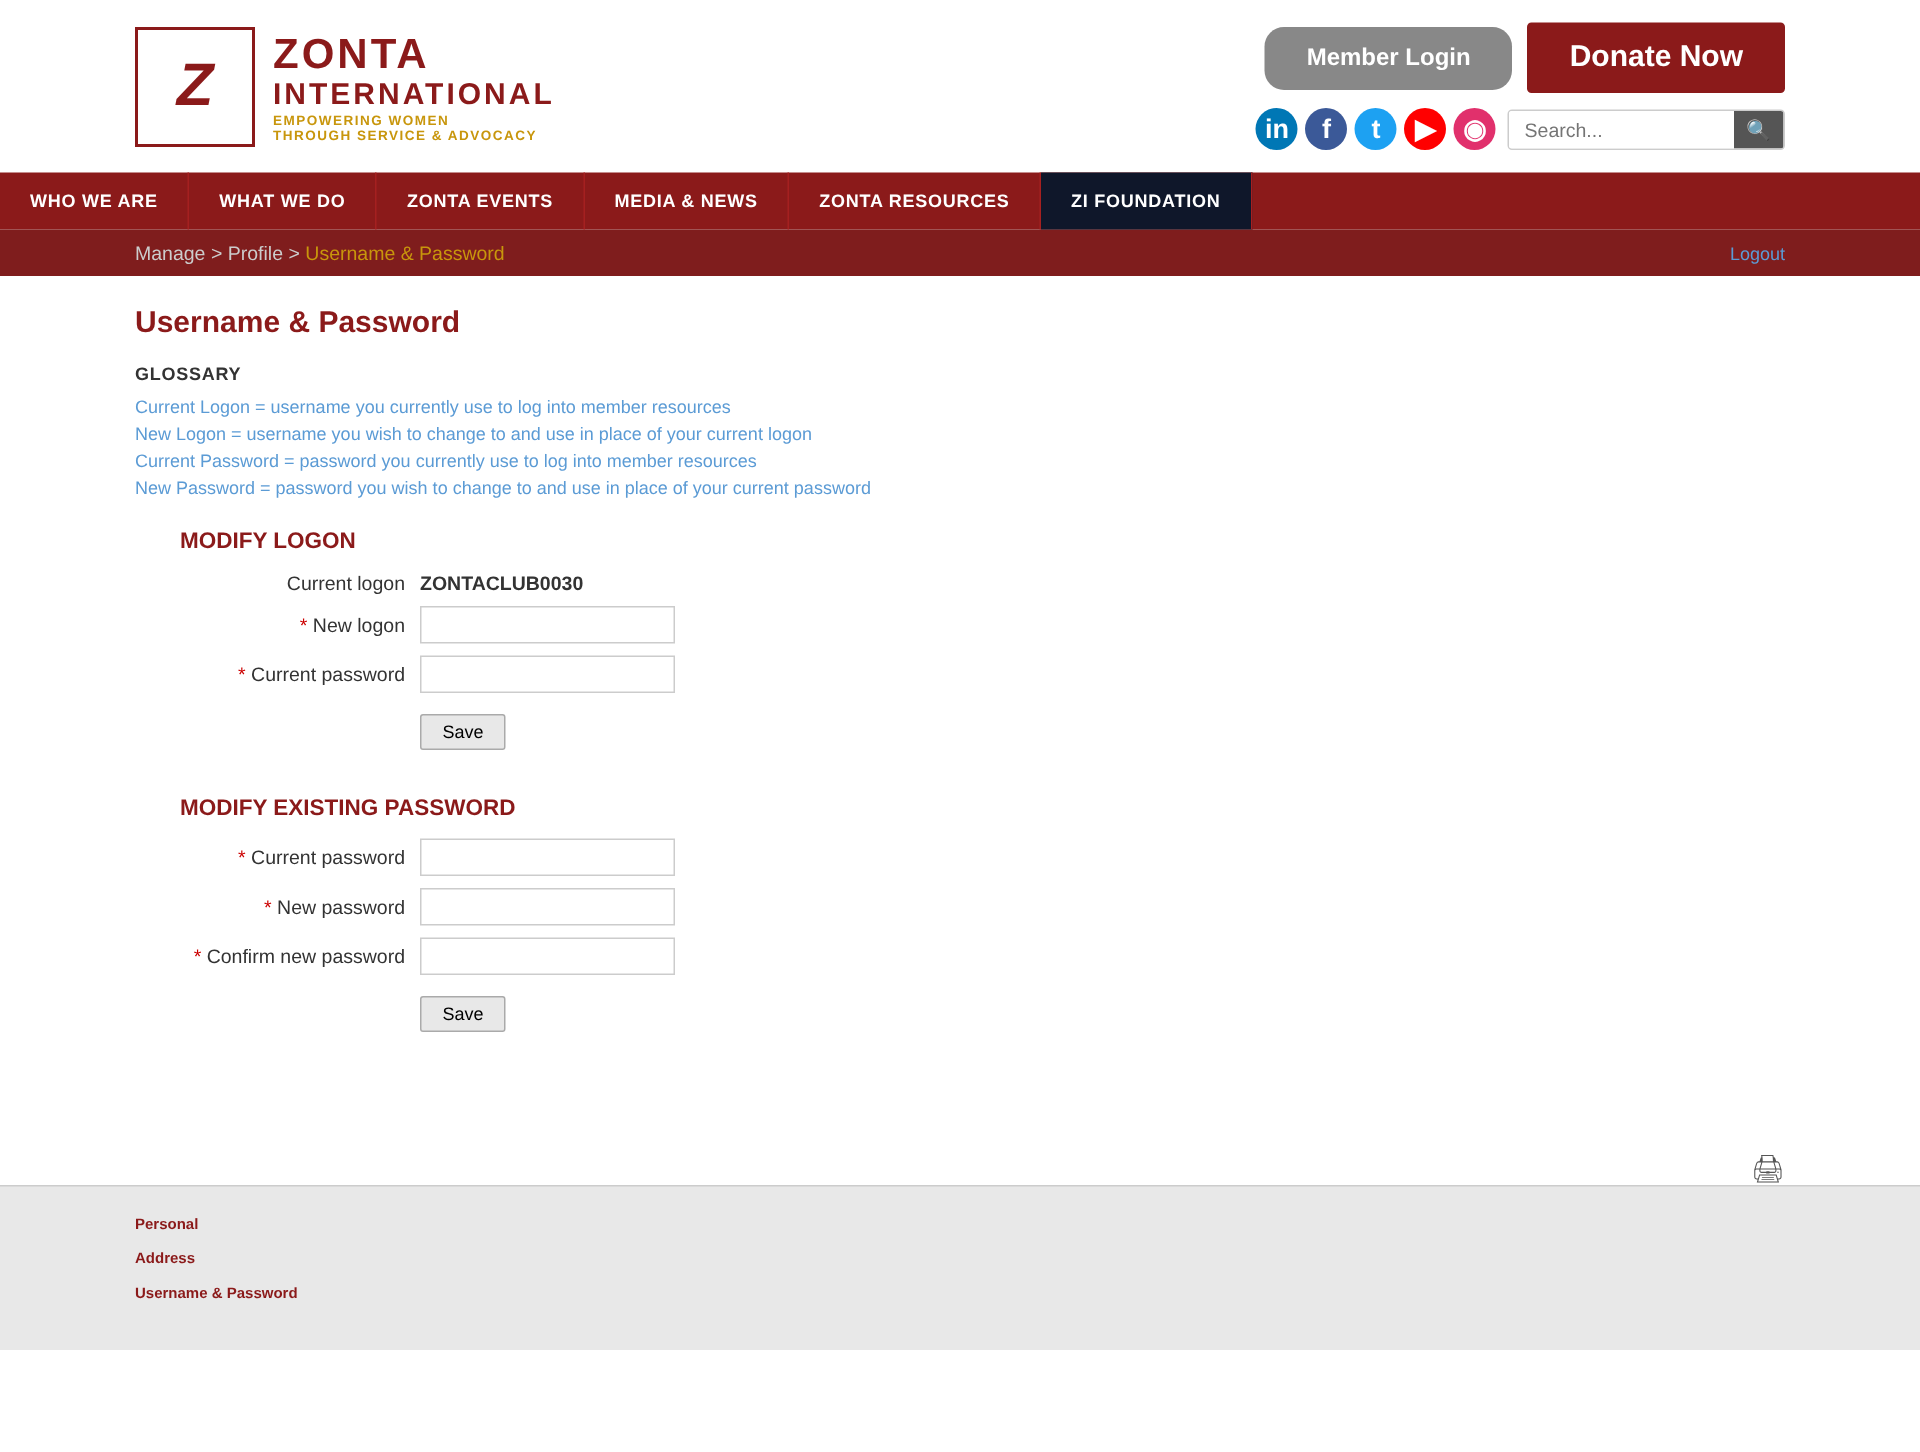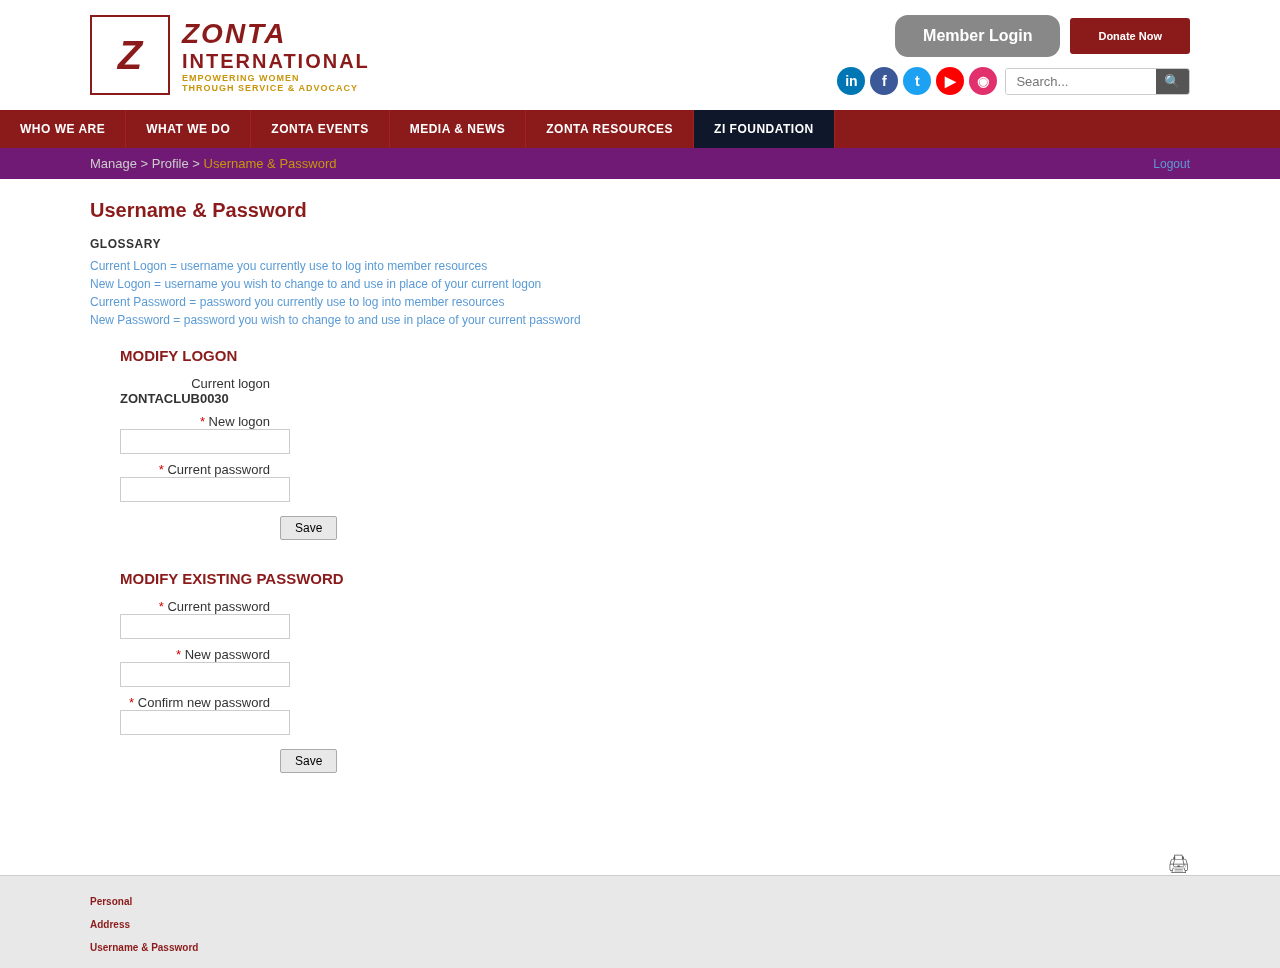--- a/index.html
+++ b/index.html
@@ -4,61 +4,61 @@
   <style>
     * { margin: 0; padding: 0; box-sizing: border-box; }
     body { font-family: Arial, sans-serif; font-size: 13px; color: #333; background: #fff; }
 
     
     .header { display: flex; align-items: center; justify-content: space-between; padding: 15px 90px; background: #fff; }
     .logo-area { display: flex; align-items: center; gap: 12px; }
     .logo-box { width: 80px; height: 80px; border: 2px solid #8b1a1a; display: flex; align-items: center; justify-content: center; }
     .logo-z { font-size: 40px; font-weight: bold; color: #8b1a1a; font-style: italic; }
     .logo-text { display: flex; flex-direction: column; }
-    .logo-zonta { font-size: 28px; font-weight: bold; color: #8b1a1a; letter-spacing: 2px; font-style: italic; }
+    .logo-zonta { font-size: 28px; font-weight: bold; color: #8b1a1a; letter-spacing: 2px; }
     .logo-international { font-size: 20px; font-weight: bold; color: #8b1a1a; letter-spacing: 2px; }
     .logo-tagline { font-size: 9px; color: #c8960c; font-weight: bold; letter-spacing: 1px; }
     .header-right { display: flex; flex-direction: column; align-items: flex-end; gap: 10px; }
     .header-buttons { display: flex; gap: 10px; align-items: center; }
     .btn-member-login { background: #888; color: #fff; border: none; padding: 12px 28px; font-size: 16px; font-weight: bold; cursor: pointer; border-radius: 13px; }
-    .btn-donate { background: #8b1a1a; color: #fff; border: none; padding: 12px 28px; font-size: 11px; font-weight: bold; cursor: pointer; border-radius: 3px; }
+    .btn-donate { background: #8b1a1a; color: #fff; border: none; padding: 12px 28px; font-size: 20px; font-weight: bold; cursor: pointer; border-radius: 3px; }
     .header-social-search { display: flex; align-items: center; gap: 8px; }
     .social-icons { display: flex; gap: 5px; align-items: center; }
-    .social-icon { width: 28px; height: 28px; border-radius: 50%; display: flex; align-items: center; justify-content: center; color: #fff; font-size: 14px; font-weight: bold; cursor: pointer; }
+    .social-icon { width: 28px; height: 28px; border-radius: 50%; display: flex; align-items: center; justify-content: center; color: #fff; font-size: 18px; font-weight: bold; cursor: pointer; }
     .si-linkedin { background: #0077b5; }
     .si-facebook { background: #3b5998; }
     .si-twitter { background: #1da1f2; }
     .si-youtube { background: #ff0000; }
     .si-instagram { background: #e1306c; }
     .search-box { display: flex; align-items: flex-end; border: 1px solid #ccc; border-radius: 3px; overflow: hidden; }
     .search-input { border: none; padding: 5px 10px; font-size: 13px; width: 150px; outline: none; color: #999; }
     .search-btn { background: #555; border: none; padding: 5px 8px; cursor: pointer; color: #fff; }
 
     
     .nav { background: #8b1a1a; display: flex; }
     .nav-item { padding: 12px 20px; color: #fff; font-size: 12px; font-weight: bold; cursor: pointer; border-right: 1px solid #a52020; text-decoration: none; display: block; letter-spacing: 0.5px; }
     .nav-item.active { background: #0f172a; color: #fff; }
 
     
-    .breadcrumb-bar { background: #701a75; padding: 8px 90px; color: #ccc; font-size: 13px; display: flex; justify-content: space-between; align-items: center; text-align: right; }
+    .breadcrumb-bar { background: #7f1d1d; padding: 8px 90px; color: #ccc; font-size: 13px; display: flex; justify-content: space-between; align-items: center; text-align: right; }
     .breadcrumb a { color: #ccc; text-decoration: none; }
     .breadcrumb .current { color: #c8960c; }
     .logout-link { color: #5b9bd5; font-size: 12px; cursor: pointer; text-decoration: none; }
 
     
     .main-content { padding: 20px 90px 40px; max-width: 1280px; }
     .page-title { color: #8b1a1a; font-size: 20px; font-weight: bold; margin-bottom: 15px; }
     .glossary-section { margin-bottom: 20px; }
     .glossary-label { font-size: 12px; font-weight: bold; color: #333; margin-bottom: 8px; letter-spacing: 0.5px; }
     .glossary-item { font-size: 12px; color: #5b9bd5; margin-bottom: 4px; }
 
     
     .form-section { margin-bottom: 30px; margin-left: 30px; }
     .section-title { color: #8b1a1a; font-size: 15px; font-weight: bold; margin-bottom: 12px; }
-    .form-row { display: flex; align-items: flex-start; margin-bottom: 8px; flex-direction: column; }
+    .form-row { display: flex; align-items: center; margin-bottom: 8px; }
     .form-label { font-size: 13px; color: #333; width: 160px; text-align: right; padding-right: 10px; }
     .form-value { font-size: 13px; color: #333; font-weight: bold; }
     .form-input { border: 1px solid #ccc; padding: 4px 6px; font-size: 13px; width: 170px; }
     .btn-save { background: #e8e8e8; border: 1px solid #aaa; padding: 4px 14px; font-size: 12px; cursor: pointer; margin-top: 6px; border-radius: 2px; }
 
     
     .footer-sidebar { background: #e8e8e8; padding: 20px 90px; border-top: 1px solid #ccc; }
     .footer-link { color: #8b1a1a; font-size: 10px; font-weight: bold; cursor: pointer; display: block; margin-bottom: 12px; text-decoration: none; }
 
     

